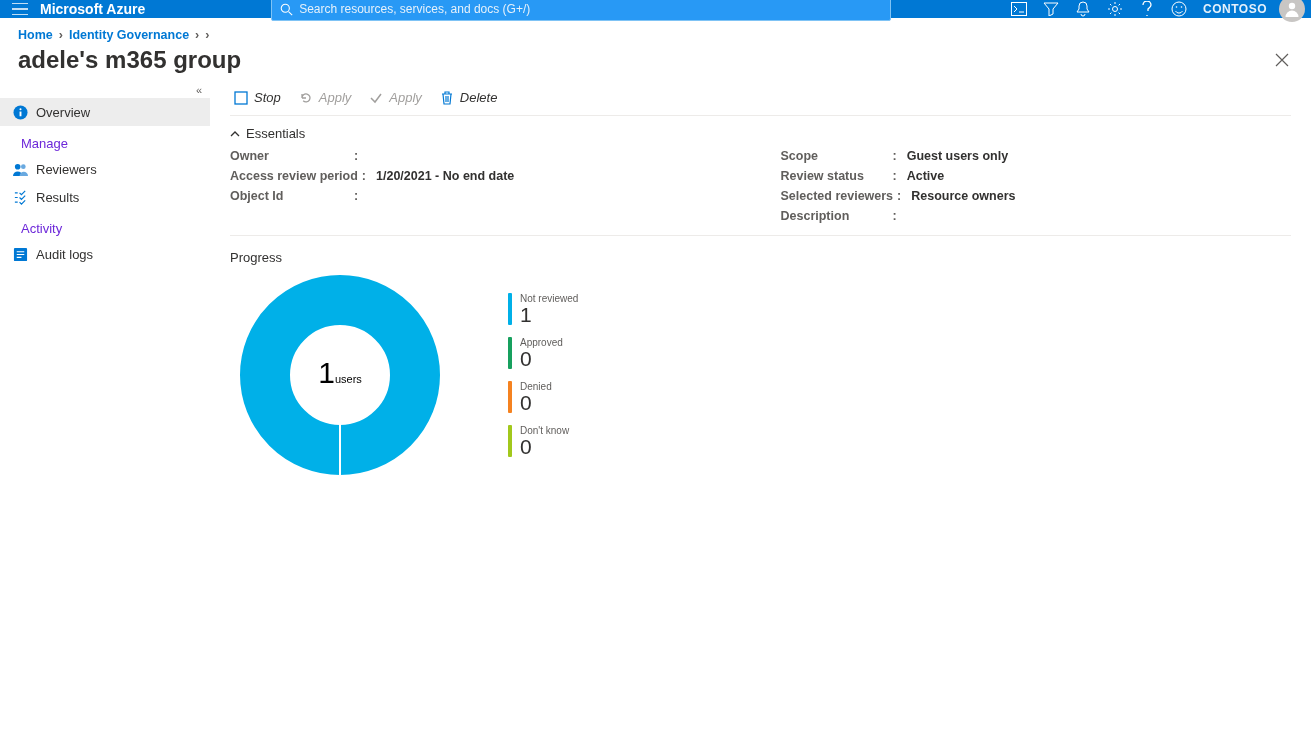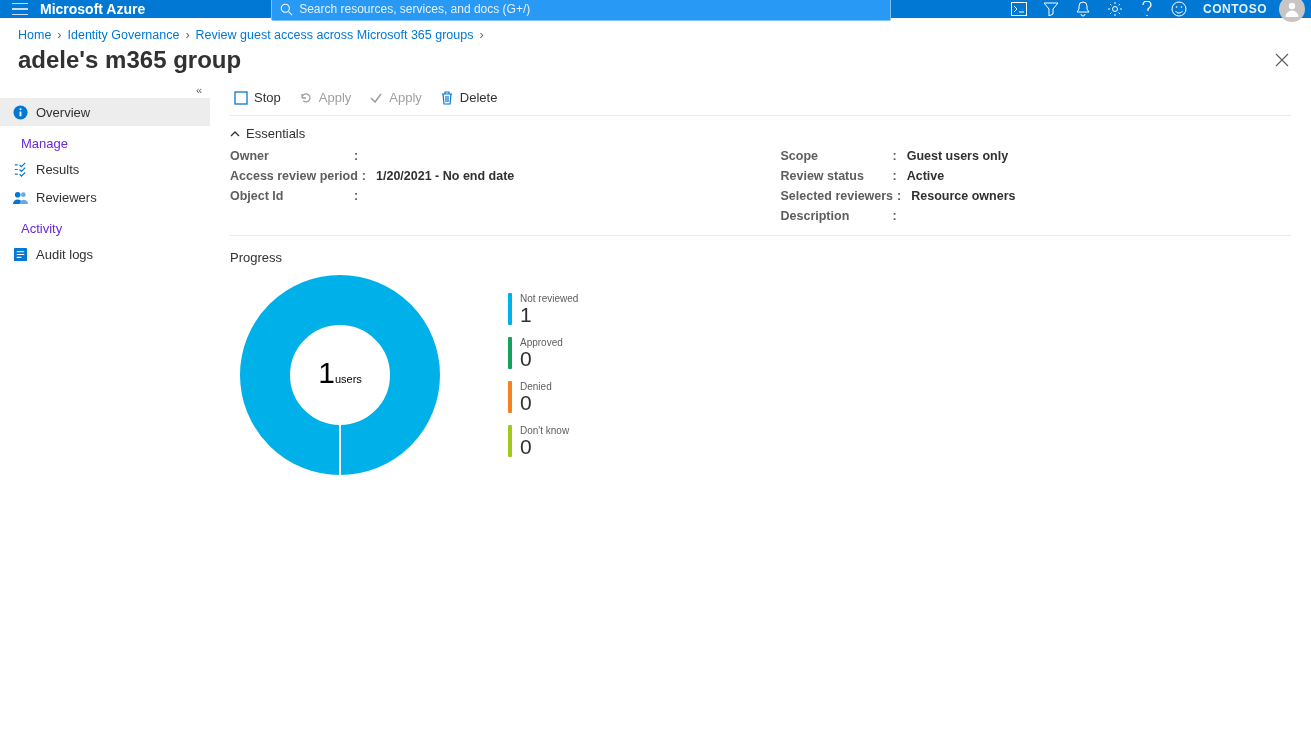--- a/index.html
+++ b/index.html
@@ -12,42 +12,42 @@
   .search-wrap { flex: 1; display: flex; justify-content: center; padding: 0 6px; }
   .search-box { width: 620px; height: 24px; background: #2899f5; border: 1px solid #7fc3f5; border-radius: 2px; display: flex; align-items: center; padding: 0 8px; gap: 6px; }
   .search-box input { flex: 1; background: transparent; border: none; outline: none; color: #4c1d95; font-size: 12px; }
   .search-box input::placeholder { color: #e5f1fb; }
   .topbar-icons { display: flex; align-items: center; }
   .topbar-icons .ticon { width: 32px; height: 30px; display: flex; align-items: center; justify-content: center; cursor: pointer; }
   .tenant { font-size: 12px; font-weight: 600; letter-spacing: 0.5px; padding: 0 8px; color: #e5f1fb; }
   .avatar { width: 26px; height: 26px; border-radius: 50%; background: #c8c6c4; display: flex; align-items: center; justify-content: center; margin-right: 6px; margin-left: 4px; }
   
   
-  .breadcrumbs { display: flex; align-items: flex-start; gap: 6px; padding: 10px 18px 4px; font-size: 12.5px; }
+  .breadcrumbs { display: flex; align-items: flex-start; gap: 6px; padding: 10px 18px 4px; font-size: 12.5px; font-weight: bold; }
   .breadcrumbs a { color: #0078d4; text-decoration: none; cursor: pointer; }
   .breadcrumbs .chev { color: #605e5c; }
   
   
   .title-row { display: flex; align-items: center; justify-content: space-between; padding: 0 18px 10px; }
   .page-title { font-size: 24px; font-weight: 600; }
   .close-btn { cursor: pointer; color: #605e5c; padding: 4px; }
   
   
   .content { display: flex; }
   .sidebar { width: 210px; border-right: none; padding: 0; position: relative; }
   .collapse-arrow { position: absolute; right: 8px; top: 0px; color: #605e5c; cursor: pointer; font-size: 11px; }
   .nav-item { display: flex; align-items: center; gap: 8px; padding: 6px 12px; cursor: pointer; font-size: 13px; }
   .nav-item.selected { background: #ededed; align-items: center; }
   .nav-section { padding: 10px 21px 4px; font-size: 13px; color: #6d28d9; font-weight: 400; }
   .nav-icon { width: 16px; height: 16px; display: inline-flex; align-items: center; justify-content: center; }
   
   .main { flex: 1; padding: 0 20px 20px 20px; }
   
   
-  .toolbar { display: flex; align-items: flex-start; gap: 18px; padding: 6px 0 10px 4px; border-bottom: 1px solid #edebe9; }
+  .toolbar { display: flex; align-items: flex-start; gap: 18px; padding: 6px 0 10px 4px; border-bottom: 1px solid #edebe9; font-style: italic; }
   .tool-btn { display: flex; align-items: center; gap: 6px; cursor: pointer; font-size: 13px; }
   .tool-btn.disabled { color: #a19f9d; cursor: default; }
   .tool-btn .ticon2 { width: 14px; height: 14px; display: inline-flex; }
   
   
   .essentials-header { display: flex; align-items: center; gap: 6px; padding: 10px 0 8px; cursor: pointer; font-size: 13px; }
   .essentials-grid { display: flex; padding: 0 0 12px 0; gap: 40px; border-bottom: 1px solid #edebe9; }
   .ess-col { display: flex; flex-direction: column; gap: 6px; font-size: 12.5px; }
   .ess-col.left { flex: 1; }
   .ess-col.right { flex: 1; }
@@ -134,21 +134,20 @@
         </svg>
     </div>
   </div>
 </div>
 
 <div class="breadcrumbs">
   <a>Home</a>
   <span class="chev">›</span>
   <a>Identity Governance</a>
   <span class="chev">›</span>
-  <a>Review guest access across Microsoft 365 groups</a>
   <span class="chev">›</span>
 </div>
 
 <div class="title-row">
   <h1 class="page-title">adele's m365 group</h1>
   <div class="close-btn">
     <svg width="14" height="14" viewBox="0 0 14 14">
         <path d="M1 1l12 12M13 1L1 13" stroke="#605e5c" stroke-width="1.2"></path>
       </svg>
   </div>
@@ -166,35 +165,35 @@
             <rect x="7" y="7" width="2" height="5" fill="#fff"></rect>
             <circle cx="8" cy="4.5" r="1.1" fill="#fff"></circle>
           </svg>
       </span>
       <span>Overview</span>
     </div>
     <div class="nav-section">Manage</div>
     <div class="nav-item">
       <span class="nav-icon">
         <svg width="15" height="15" viewBox="0 0 16 16">
-            <path d="M2 3h3M2 8h3M2 13h3M7 3l2 2 4-4M7 8l2 2 4-4M7 13l2 2 4-4" stroke="#0078d4" fill="none" stroke-width="1.3"></path>
-          </svg>
-      </span>
-      <span>Results</span>
-    </div>
-    <div class="nav-item">
-      <span class="nav-icon">
-        <svg width="15" height="15" viewBox="0 0 16 16">
             <circle cx="5" cy="5" r="3" fill="#0078d4"></circle>
             <path d="M0 15a5 5 0 0 1 10 0z" fill="#0078d4"></path>
             <circle cx="11" cy="5" r="2.5" fill="#69a9e0"></circle>
             <path d="M7 15a4.5 4.5 0 0 1 9 0z" fill="#69a9e0"></path>
           </svg>
       </span>
       <span>Reviewers</span>
+    </div>
+    <div class="nav-item">
+      <span class="nav-icon">
+        <svg width="15" height="15" viewBox="0 0 16 16">
+            <path d="M2 3h3M2 8h3M2 13h3M7 3l2 2 4-4M7 8l2 2 4-4M7 13l2 2 4-4" stroke="#0078d4" fill="none" stroke-width="1.3"></path>
+          </svg>
+      </span>
+      <span>Results</span>
     </div>
     <div class="nav-section">Activity</div>
     <div class="nav-item">
       <span class="nav-icon">
         <svg width="15" height="15" viewBox="0 0 16 16">
             <rect x="1" y="1" width="14" height="14" fill="#0078d4" rx="1"></rect>
             <path d="M4 5h8M4 8h8M4 11h5" stroke="#fff" stroke-width="1.2"></path>
           </svg>
       </span>
       <span>Audit logs</span>

